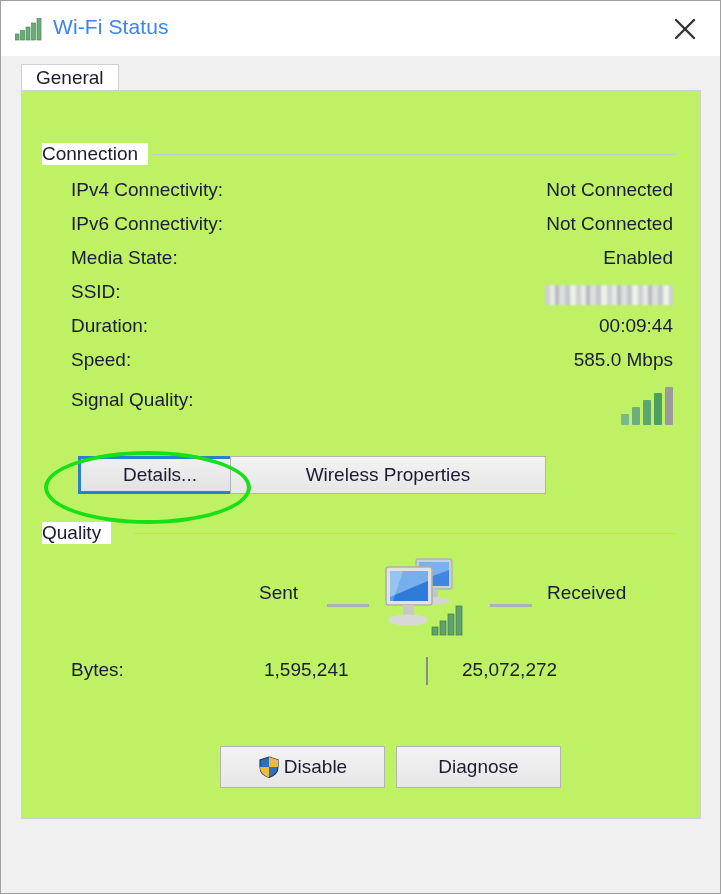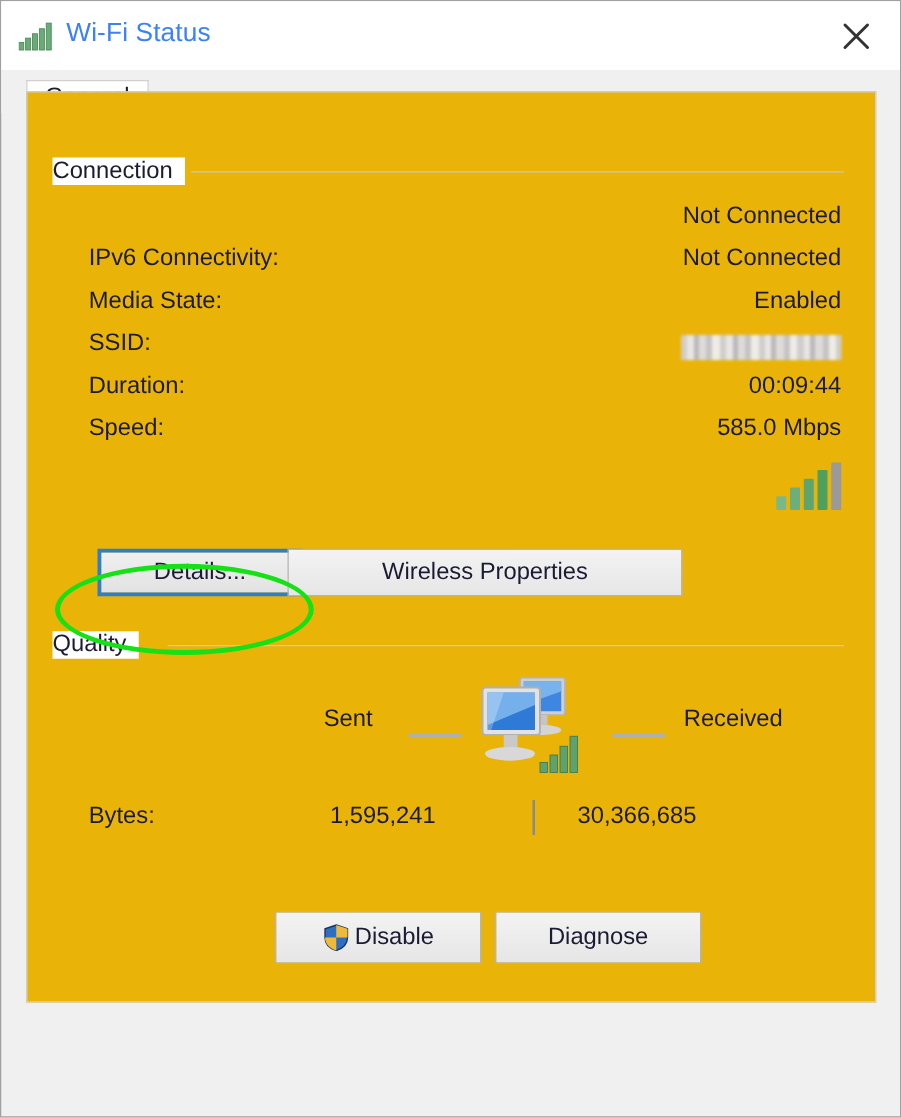--- a/index.html
+++ b/index.html
@@ -80,24 +80,24 @@
     align-items: center;
     justify-content: center;
     font-size: 19px;
     color: #1b1b33;
     padding: 0 14px;
   }
 
   
   .tabpage {
     position: absolute;
-    left: 20px; top: 72px;
+    left: 20px; top: 89px;
     width: 680px;
     height: 729px;
-    background: #eab308;
+    background: #bef264;
     border: 1px solid #d0d0d0;
     box-sizing: border-box;
     padding-left: 24px;
   }
 
   
   .group-label {
     position: absolute;
     font-size: 19px;
     color: #1b1b33;
@@ -251,37 +251,39 @@
     <div class="tab">
       <span>General</span>
     </div>
   </div>
 
   <div class="tabpage">
 
     <div class="group-label" style="left:20px; top:52px;">Connection</div>
     <div class="group-line" style="left:131px; top:63px; width:522px;"></div>
 
+    <div class="field-label" style="left:49px; top:88px;">IPv4 Connectivity:</div>
     <div class="field-value" style="top:88px;">Not Connected</div>
 
     <div class="field-label" style="left:49px; top:122px;">IPv6 Connectivity:</div>
     <div class="field-value" style="top:122px;">Not Connected</div>
 
     <div class="field-label" style="left:49px; top:156px;">Media State:</div>
     <div class="field-value" style="top:156px;">Enabled</div>
 
     <div class="field-label" style="left:49px; top:190px;">SSID:</div>
     <div class="redacted" style="top:194px;"></div>
 
     <div class="field-label" style="left:49px; top:224px;">Duration:</div>
     <div class="field-value" style="top:224px;">00:09:44</div>
 
     <div class="field-label" style="left:49px; top:258px;">Speed:</div>
     <div class="field-value" style="top:258px;">585.0 Mbps</div>
 
+    <div class="field-label" style="left:49px; top:298px;">Signal Quality:</div>
     <div class="sigbars" style="right:27px; top:296px; height:38px;">
       <i style="height:11px; background:#7bb889;"></i>
       <i style="height:18px; background:#6cae7c;"></i>
       <i style="height:25px; background:#5ea470;"></i>
       <i style="height:32px; background:#4f9f5f;"></i>
       <i style="height:38px; background:#9a9a9a;"></i>
     </div>
 
     <div class="btn focused" style="left:56px; top:365px; width:164px; height:38px;">
       <span>Details...</span>
@@ -324,21 +326,21 @@
         </g>
       </svg>
     </div>
 
     <div class="act-dash" style="left:468px; top:513px; width:42px;"></div>
     <div class="act-text" style="left:525px; top:491px;">Received</div>
 
     <div class="act-text" style="left:49px; top:568px;">Bytes:</div>
     <div class="act-text" style="left:242px; top:568px;">1,595,241</div>
     <div class="act-vbar" style="left:404px; top:566px; height:28px;"></div>
-    <div class="act-text" style="left:440px; top:568px;">30,366,685</div>
+    <div class="act-text" style="left:440px; top:568px;">25,072,272</div>
 
 
     <div class="btn" style="left:198px; top:655px; width:165px; height:42px;">
       <span class="shield">
         <svg width="22" height="22" viewBox="0 0 22 22">
           <path d="M11 1 L20 4 L20 11 C20 16.5 15.5 20 11 21.5 C6.5 20 2 16.5 2 11 L2 4 Z" fill="#2f6fc0" stroke="#16365f" stroke-width="1.1"></path>
           <path d="M11 1 L20 4 L20 11 L11 11 Z" fill="#f0b93a"></path>
           <path d="M2 11 L11 11 L11 21.5 C6.5 20 2 16.5 2 11 Z" fill="#f0b93a"></path>
         </svg>
       </span>

